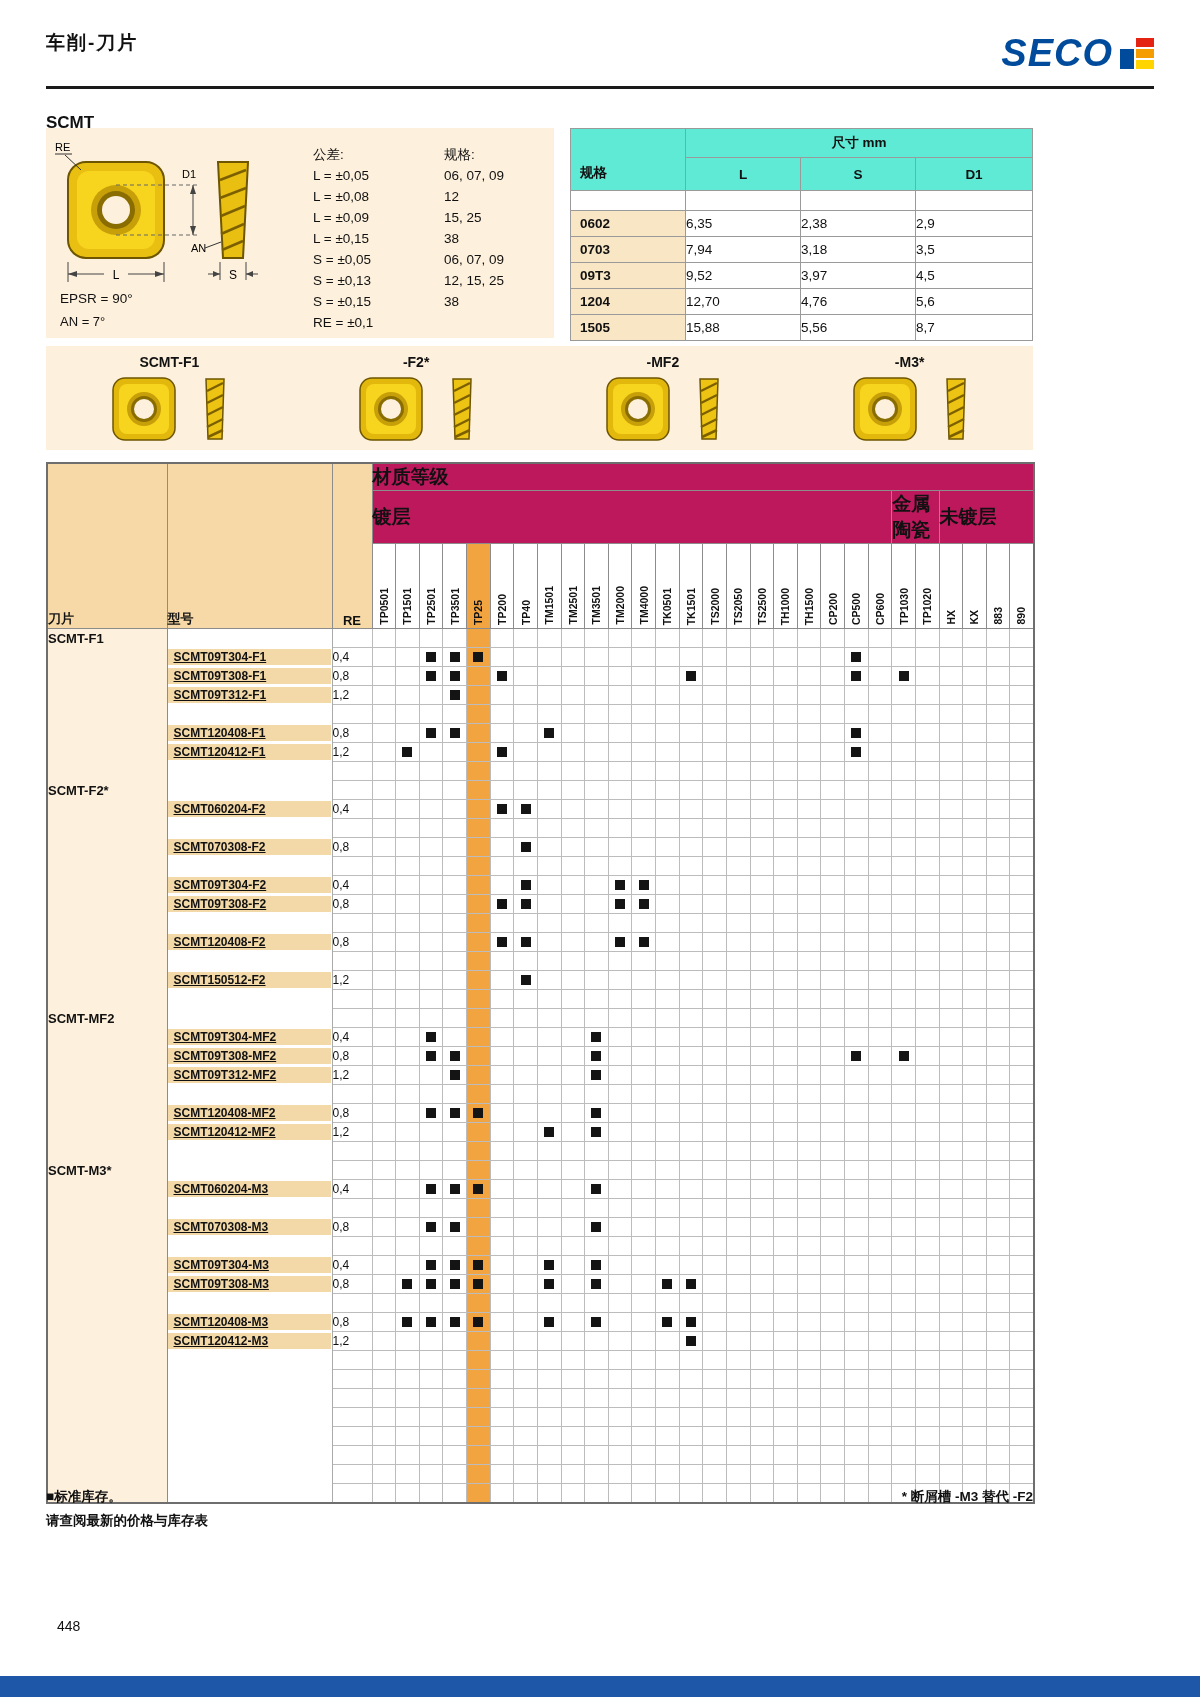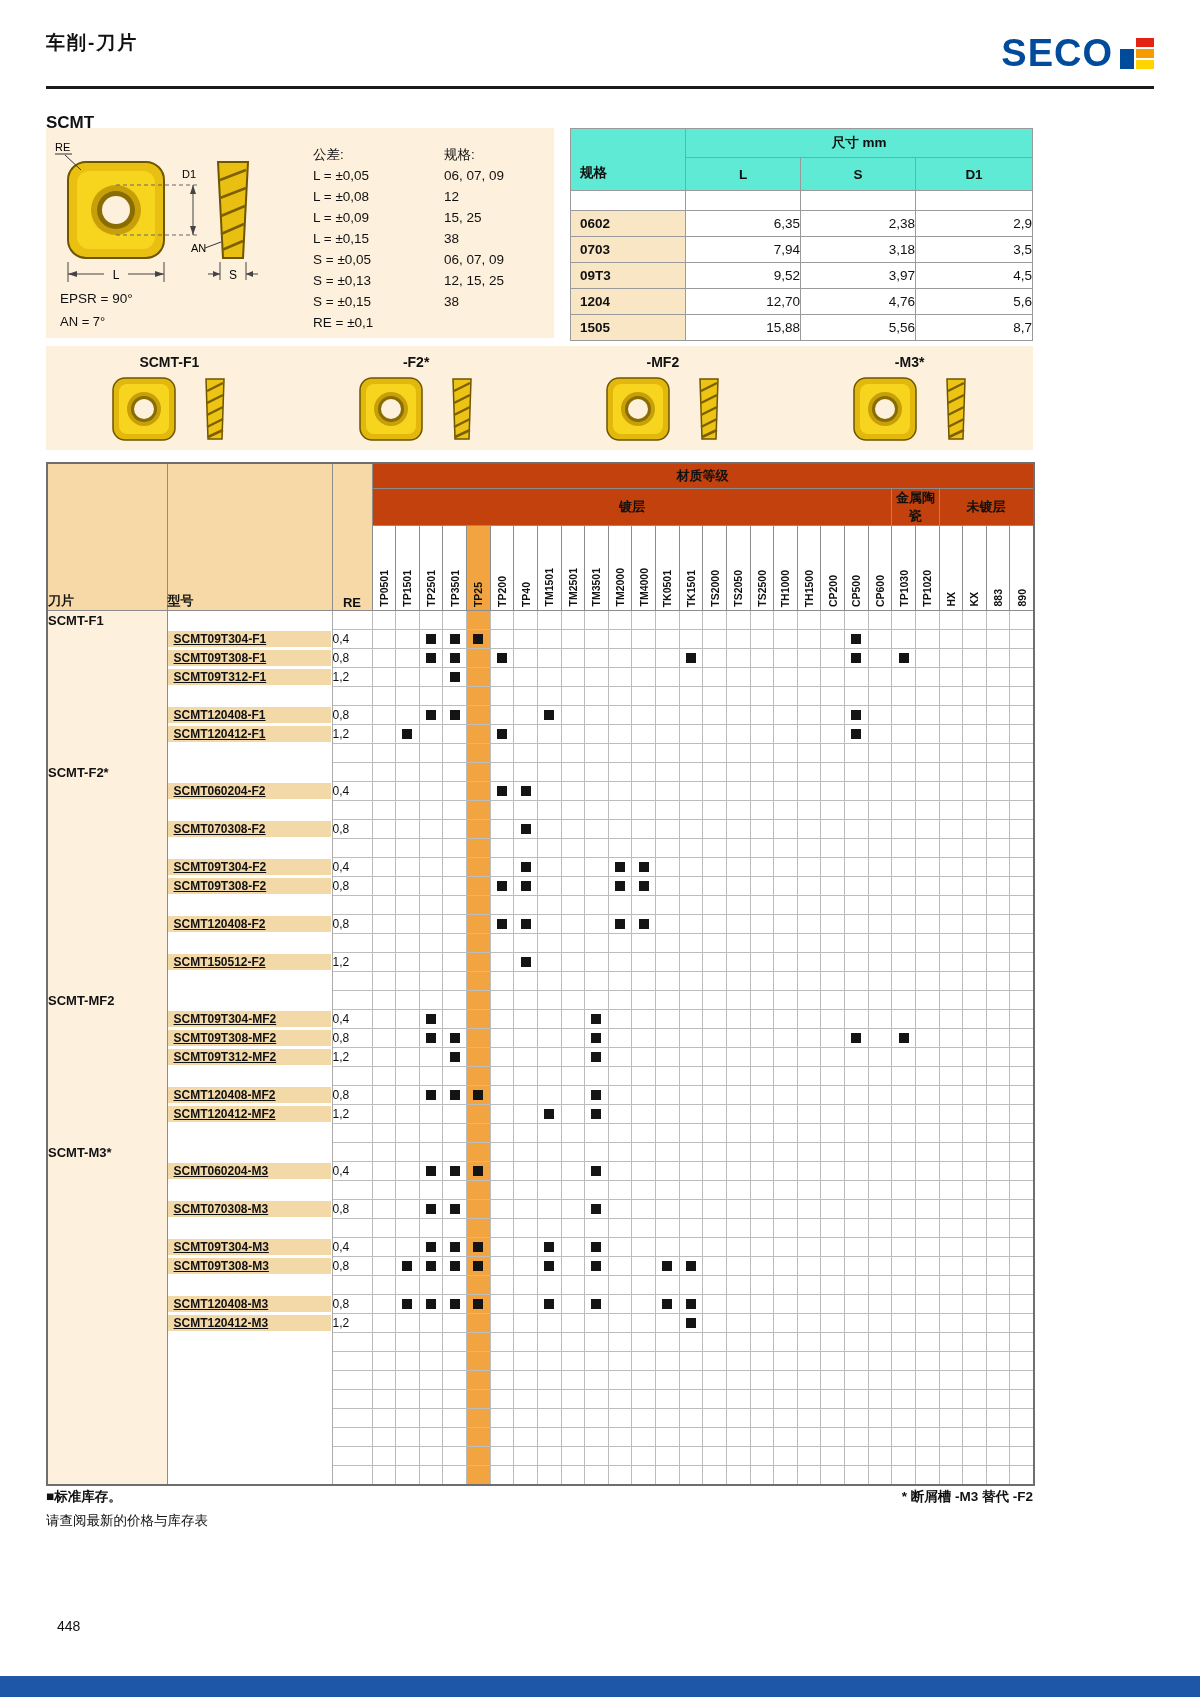--- a/index.html
+++ b/index.html
@@ -1,21 +1,21 @@
 <!DOCTYPE html>
 <html><head>
 <meta charset="utf-8">
 <style>
   html,body{margin:0;padding:0;background:#d9d9d9;}
   .page{position:relative;width:1200px;height:1697px;background:#ffffff;
         font-family:"Liberation Sans","DejaVu Sans",sans-serif;color:#111;overflow:hidden;}
 
   
   .title{position:absolute;left:46px;top:30px;font-size:19px;font-weight:bold;letter-spacing:2px;}
-  .logo{position:absolute;top:36px;right:46px;display:flex;align-items:center;gap:7px;}
+  .logo{position:absolute;top:36px;right:46px;display:flex;align-items:center;gap:7px;font-style:italic;}
   .logo-text{color:#004b9b;font-size:38px;font-weight:bold;letter-spacing:1px;line-height:34px;}
   .logo-mark{position:relative;width:34px;height:31px;}
   .lm{position:absolute;}
   .lm-red{left:16px;top:0;width:18px;height:9px;background:#e42313;}
   .lm-orange{left:16px;top:11px;width:18px;height:9px;background:#f59c00;}
   .lm-yellow{left:16px;top:22px;width:18px;height:9px;background:#ffd400;}
   .lm-blue{left:0;top:11px;width:14px;height:20px;background:#004b9b;}
   .rule{position:absolute;left:46px;top:86px;width:1108px;height:3px;background:#1a1a1a;}
   .scmt{position:absolute;left:46px;top:113px;font-size:17px;font-weight:bold;}
 
@@ -31,53 +31,53 @@
 
   
   .dims-wrap{position:absolute;left:570px;top:128px;}
   table.dims{border-collapse:collapse;table-layout:fixed;width:462px;font-size:13.5px;border:1px solid #8c8c8c;}
   .dims th,.dims td{border:1px solid #9a9a9a;padding:0;}
   .dims thead th{background:#5eead4;}
   .dims .h1 th{height:28px;font-weight:bold;text-align:center;}
   .dims .h2 th{height:32px;font-weight:bold;text-align:center;}
   .dims th.corner{vertical-align:bottom;text-align:left;padding:0 0 8px 9px;}
   .dims tr.spacer td{height:19px;background:#fff;}
-  .dims tbody td{height:25px;text-align:right;background:#fff;}
+  .dims tbody td{height:25px;text-align:left;background:#fff;}
   .dims tbody td.dsize{background:#f9e6c4;font-weight:bold;text-align:left;padding-left:9px;}
 
   
   .gallery{position:absolute;left:46px;top:346px;width:987px;height:104px;background:#fdf0dc;display:flex;}
   .g-item{flex:1;position:relative;}
   .g-label{position:absolute;top:8px;left:0;right:0;text-align:center;font-weight:bold;font-size:14px;}
   .g-pair{position:absolute;top:30px;left:0;right:0;display:flex;justify-content:center;align-items:center;gap:26px;}
 
   
   .matrix{position:absolute;left:46px;top:462px;}
   .matrix table{border-collapse:collapse;table-layout:fixed;width:987px;border:2px solid #6e6e6e;font-family:inherit;}
   .matrix th,.matrix td{padding:0;}
   .hSide{background:#f6d9a6;border:1px solid #8c8c8c;vertical-align:bottom;text-align:left;font-size:13px;font-weight:bold;padding:0 0 4px 5px;}
   .hSide.c3{text-align:center;padding-left:0;}
-  .hGroup{background:#c2410c;border:1px solid #8c8c8c;font-size:13px;font-weight:bold;height:24px;text-align:center;}
+  .hGroup{background:#be185d;border:1px solid #8c8c8c;font-size:19px;font-weight:bold;height:24px;text-align:left;}
   .hGrade{border:1px solid #8c8c8c;background:#fff;height:84px;position:relative;}
   .hGrade.hl{background:#f1a43f;}
   .vlabel{position:absolute;bottom:3px;left:50%;transform:translateX(-50%) rotate(180deg);
           writing-mode:vertical-rl;font-size:10.5px;font-weight:bold;white-space:nowrap;}
   .matrix tbody td{height:18px;}
   .cSec{background:#fdf0dc;border-left:1px solid #8c8c8c;border-right:1px solid #8c8c8c;border-top:0;border-bottom:0;}
   .cSecName{font-weight:bold;font-size:13px;padding-left:4px;vertical-align:middle;}
   .cModel{border-right:1px solid #ababab;border-top:0;border-bottom:0;vertical-align:middle;text-decoration:underline;}
   .cModel .bar{background:#f4d9a8;height:16px;line-height:16px;font-size:12px;font-weight:bold;padding-left:6px;margin-right:1px;}
   .cRe{border:1px solid #bcbcbc;font-size:12px;}
   .cG{border:1px solid #bcbcbc;}
   .cG.hl{background:#f1a43f;}
   .mark{width:10px;height:10px;background:#141414;margin:0 auto;}
 
   
   .fn1{position:absolute;left:46px;top:1488px;font-size:13.5px;font-weight:bold;}
-  .fn2{position:absolute;left:46px;top:1512px;font-size:13.5px;font-weight:normal;}
+  .fn2{position:absolute;left:46px;top:1512px;font-size:13.5px;font-weight:bold;}
   .fnr{position:absolute;left:46px;top:1488px;width:987px;text-align:right;font-size:13.5px;font-weight:bold;}
   .page-num{position:absolute;left:57px;top:1618px;font-size:14px;}
   .bottom-band{position:absolute;left:0;top:1676px;width:1200px;height:21px;background:#1f57a8;}
 </style>
 </head>
 <body>
 
 <div class="page">
 
   <div class="title">车削-刀片</div>

